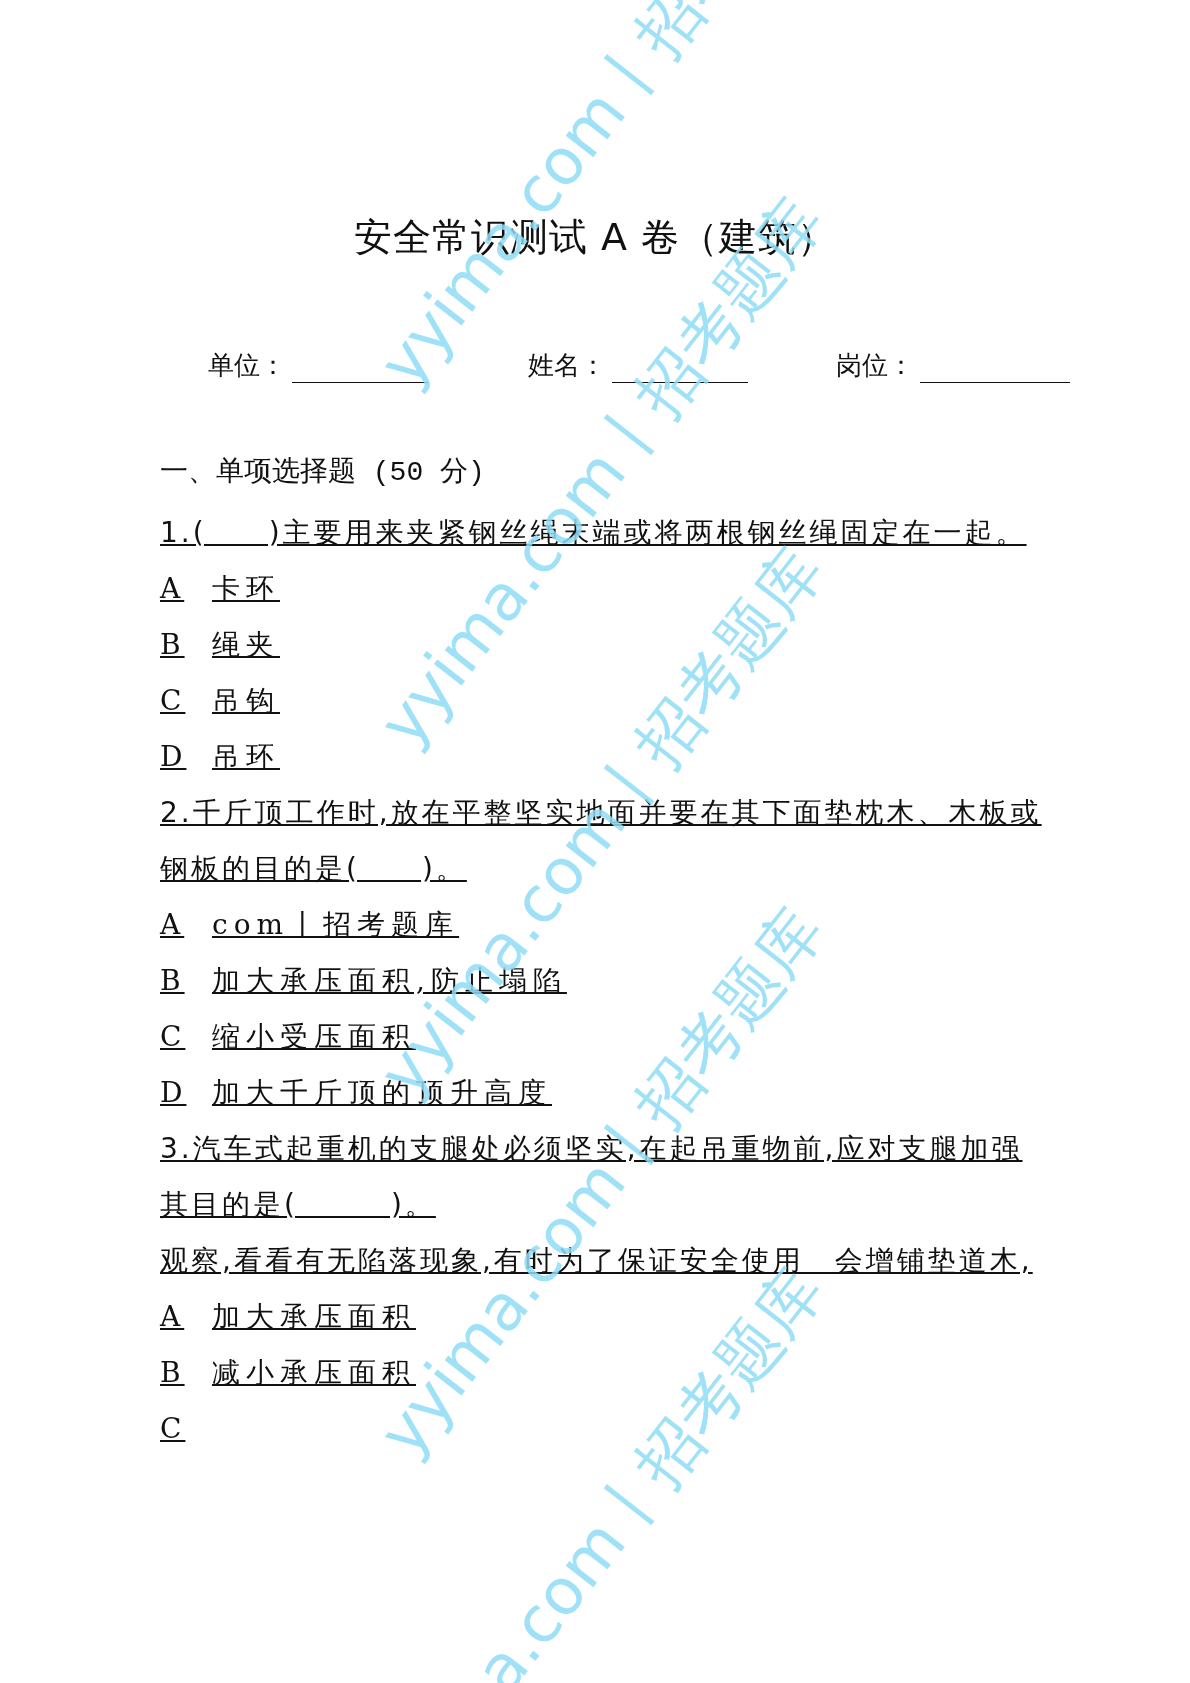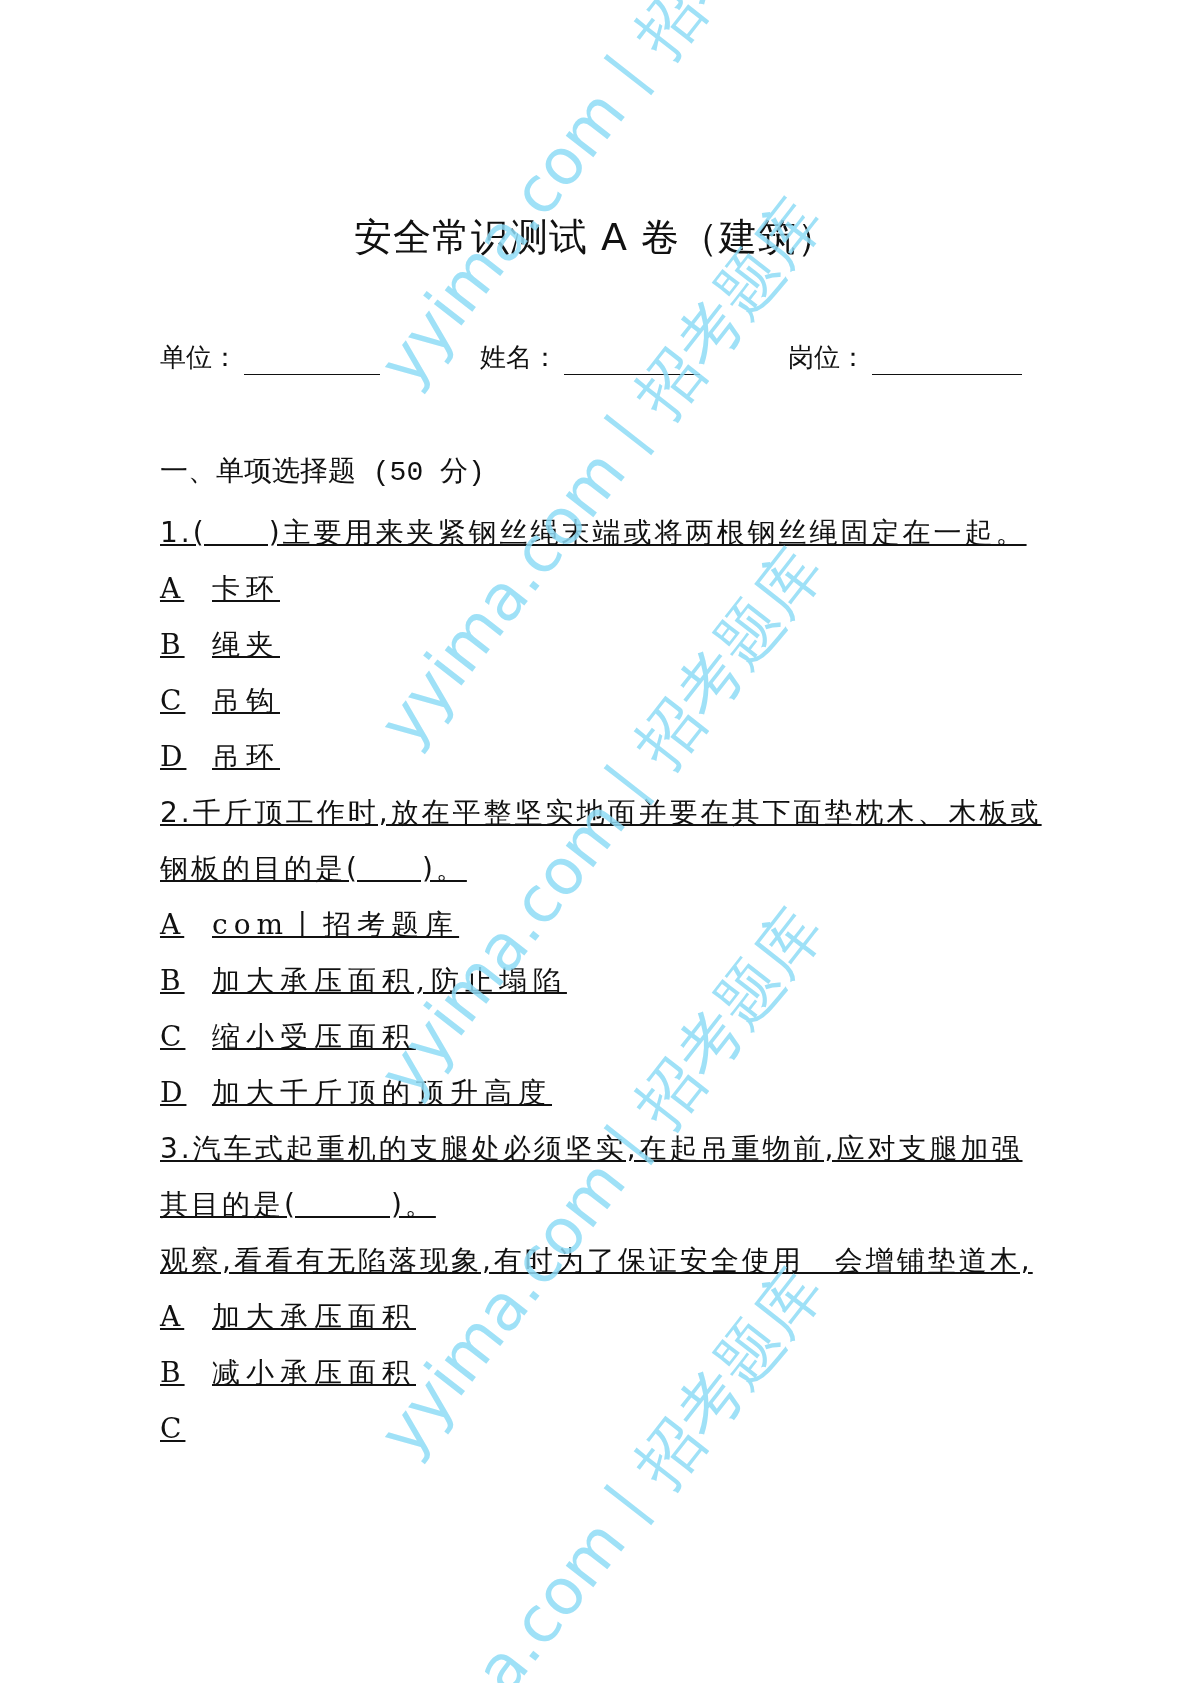--- a/index.html
+++ b/index.html
@@ -11,21 +11,21 @@
     .page { position: absolute; left: 0; top: 0; width: 1190px; height: 1683px; }
     .title {
       position: absolute; left: 0; width: 1190px; top: 212px; text-align: center;
       font-family: "DejaVu Sans", "Liberation Sans", sans-serif;
       font-size: 38px; letter-spacing: 1px; color: #111;
     }
     .info-row {
       position: absolute; top: 340px; left: 160px; width: 880px; height: 40px;
       font-family: "DejaVu Sans", "Liberation Sans", sans-serif; font-size: 26px;
     }
-    .info-field { position: absolute; top: 0; display: flex; align-items: flex-end; }
+    .info-field { position: absolute; top: 8px; display: flex; align-items: flex-end; margin-left: 48px; }
     .info-label { white-space: nowrap; }
     .blank { display: inline-block; border-bottom: 1.5px solid #111; height: 28px; margin-left: 6px; }
     .section-heading {
       position: absolute; left: 160px; top: 452px;
       font-family: Liberation Mono, monospace; font-size: 28px;
     }
     .content { position: absolute; left: 160px; top: 505px; width: 900px; text-decoration: underline; }
     .line {
       font-size: 28px; line-height: 56px; height: 56px; white-space: nowrap;
       letter-spacing: 4px;

